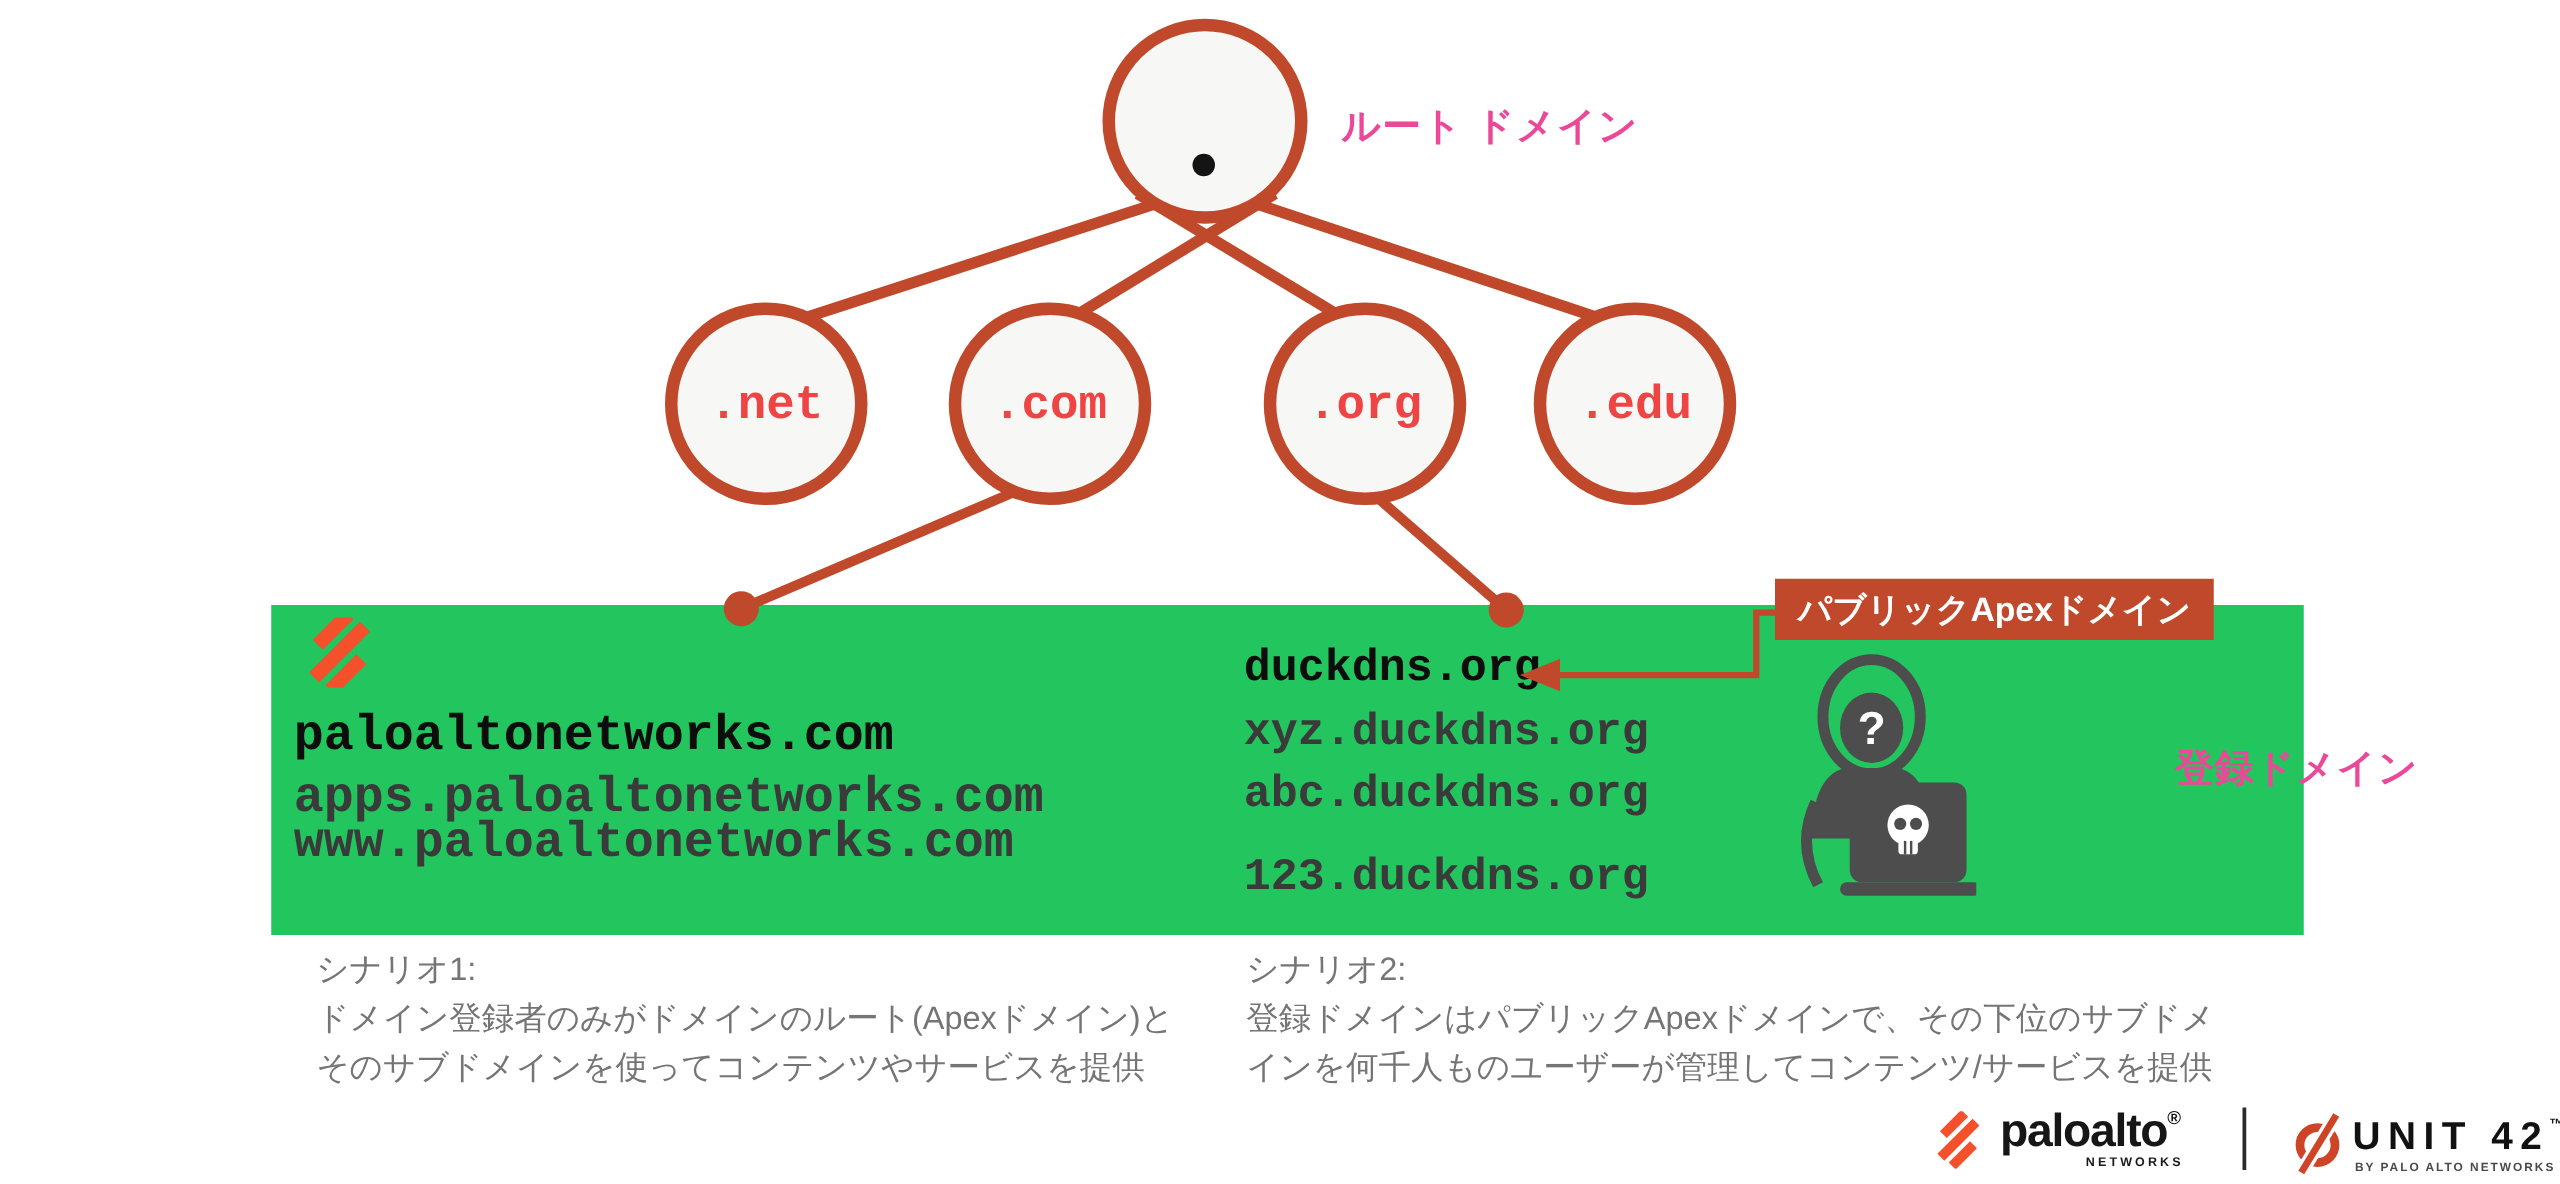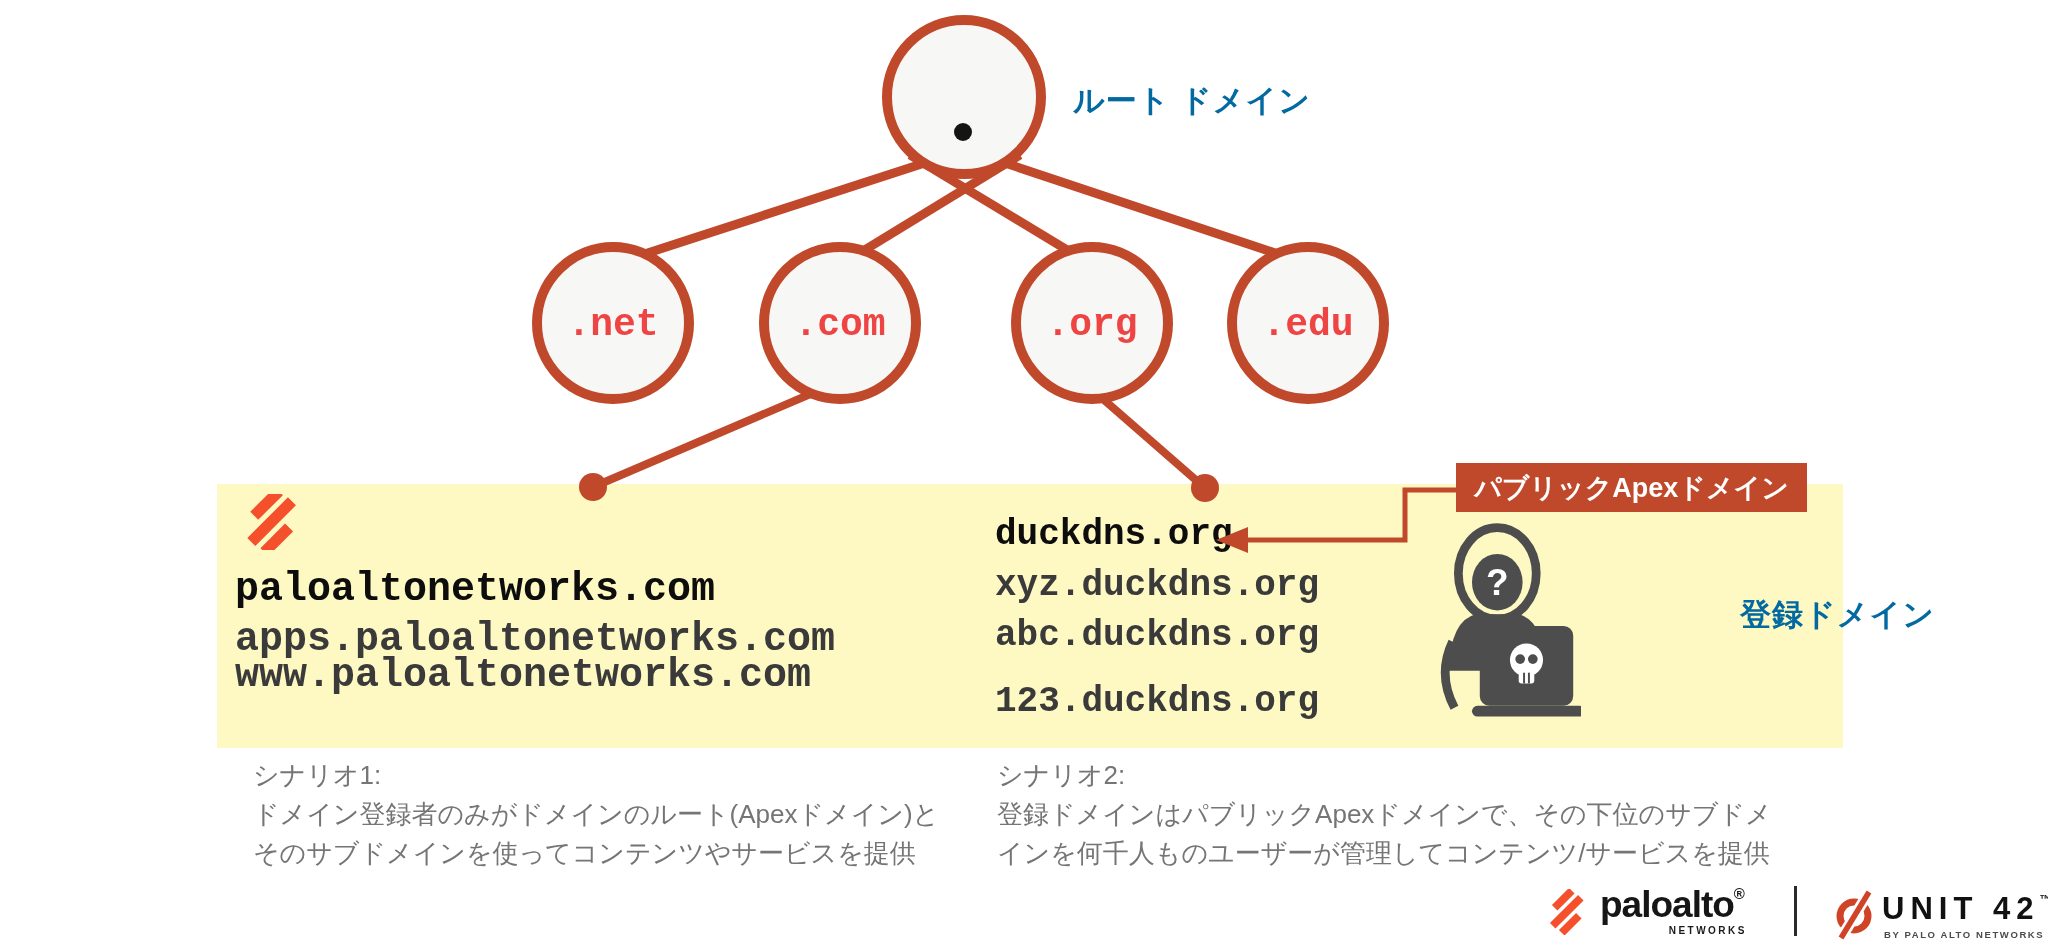--- a/index.html
+++ b/index.html
@@ -4,21 +4,21 @@
 <style>
   html,body{margin:0;padding:0;background:#ffffff;}
   .canvas{
     position:relative;width:2048px;height:947px;background:#ffffff;
     font-family:"Liberation Sans",sans-serif;overflow:hidden;
   }
   .layer{position:absolute;left:0;top:0;width:2048px;height:947px;}
   #tree-svg{z-index:2;pointer-events:none;}
 
   
-  .domain-box{position:absolute;top:484px;width:870px;height:264px;background:#fef9c3;z-index:0;}
+  .domain-box{position:absolute;top:484px;width:870px;height:264px;background:#22c55e;z-index:0;}
   #left-box{left:217px;text-decoration:underline;}
   #right-box{left:973px;}
   .mono-line{
     position:absolute;white-space:nowrap;
     font-family:"Liberation Mono",monospace;font-weight:bold;
     color:#3a3a3a;line-height:1;
   }
   .mono-line.primary{color:#0d0d0d;}
   #left-box .mono-line{left:18px;font-size:40px;}
   #right-box .mono-line{left:22px;font-size:36px;}
@@ -26,27 +26,27 @@
   
   .circle-label{
     position:absolute;z-index:3;display:flex;align-items:center;justify-content:center;
     font-family:"Liberation Mono",monospace;font-weight:bold;color:#ef4444;
     font-size:38px;
   }
   .tld-label-box{width:162px;height:158px;top:245px;}
 
   
   .side-label{
-    position:absolute;z-index:3;color:#0369a1;font-weight:600;
+    position:absolute;z-index:3;color:#ec4899;font-weight:600;
     font-size:31px;white-space:nowrap;letter-spacing:1px;
   }
 
   
   .apex-callout{
-    position:absolute;left:1456px;top:463px;width:351px;height:49px;z-index:3;
+    position:absolute;left:1420px;top:463px;width:351px;height:49px;z-index:3;
     background:#c0492b;color:#ffffff;font-size:27px;font-weight:bold;
     display:flex;align-items:center;justify-content:center;white-space:nowrap;
   }
 
   
   .root-dot{
     position:absolute;left:954px;top:123px;width:18px;height:18px;
     border-radius:50%;background:#141414;z-index:3;
   }
 

